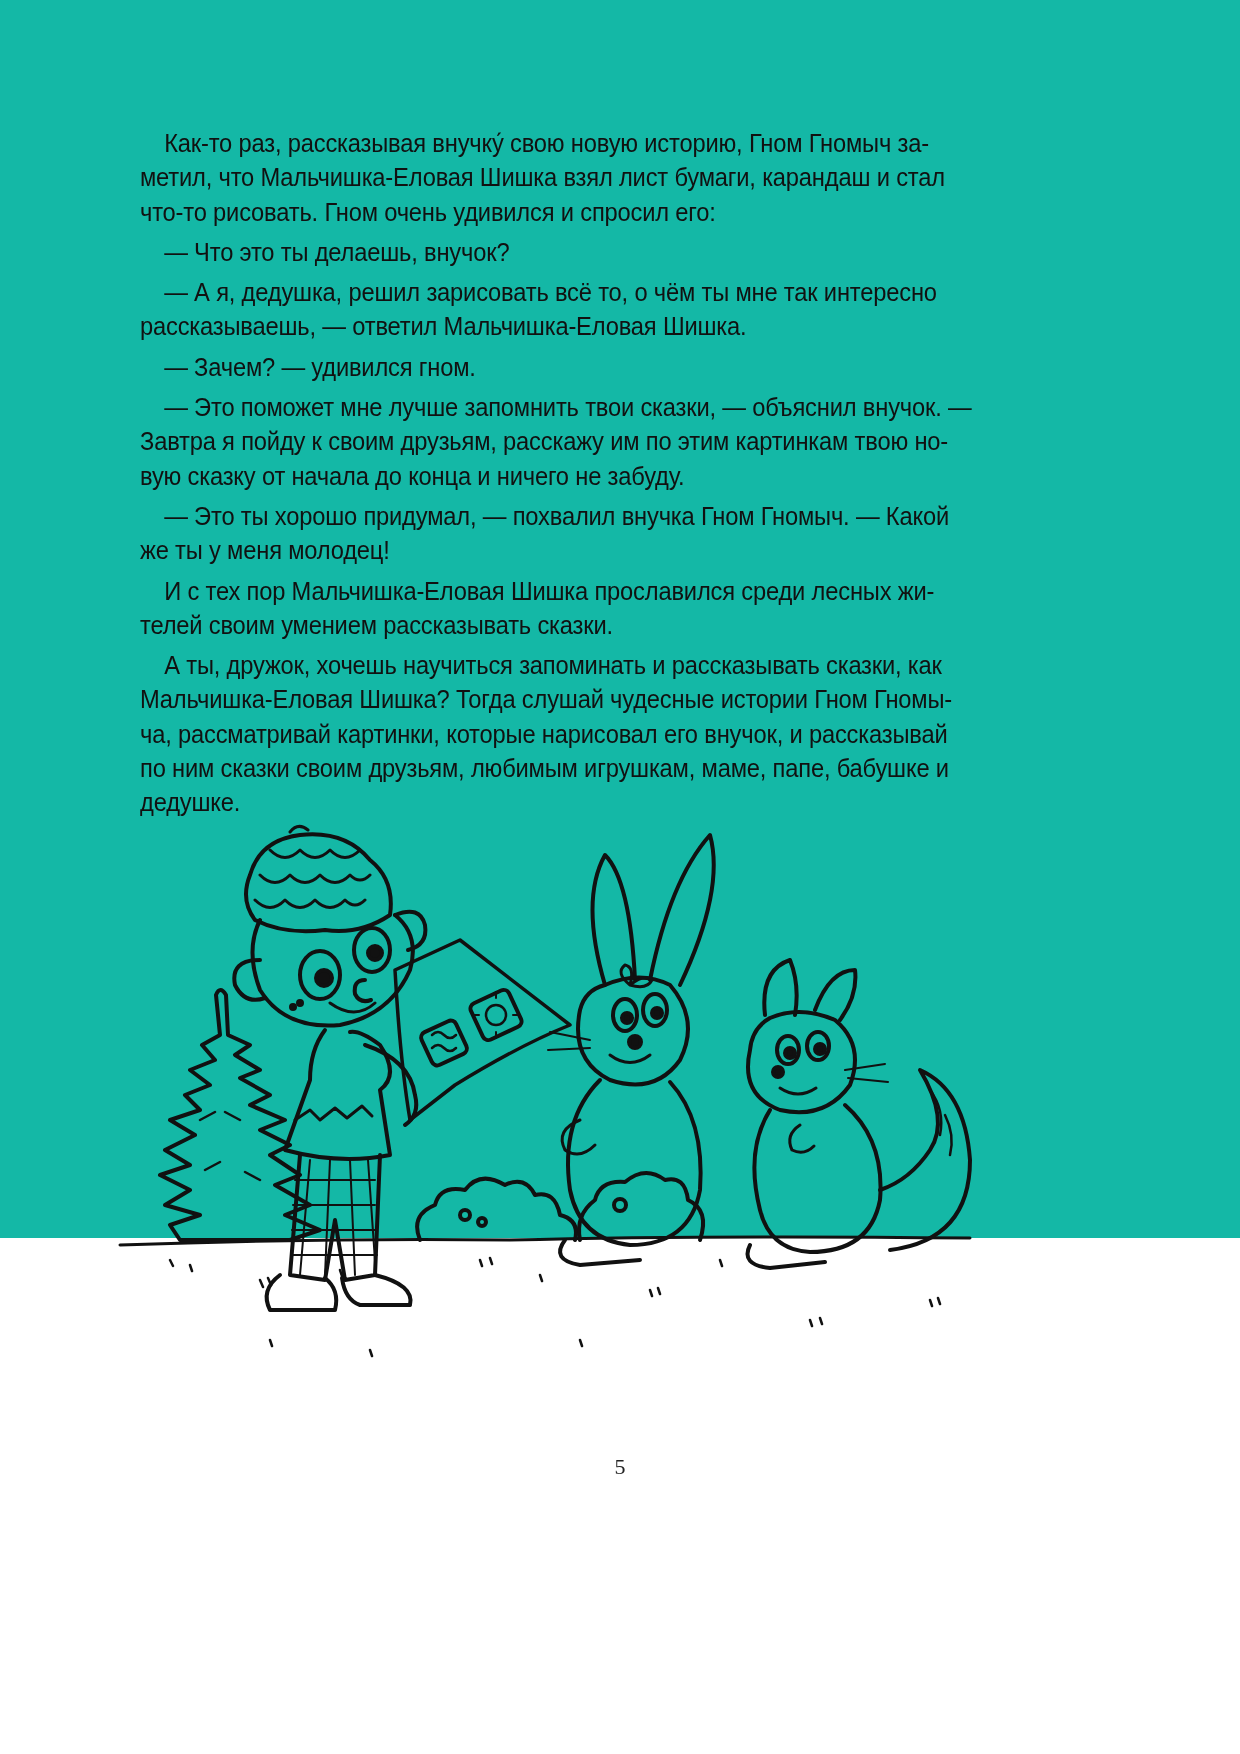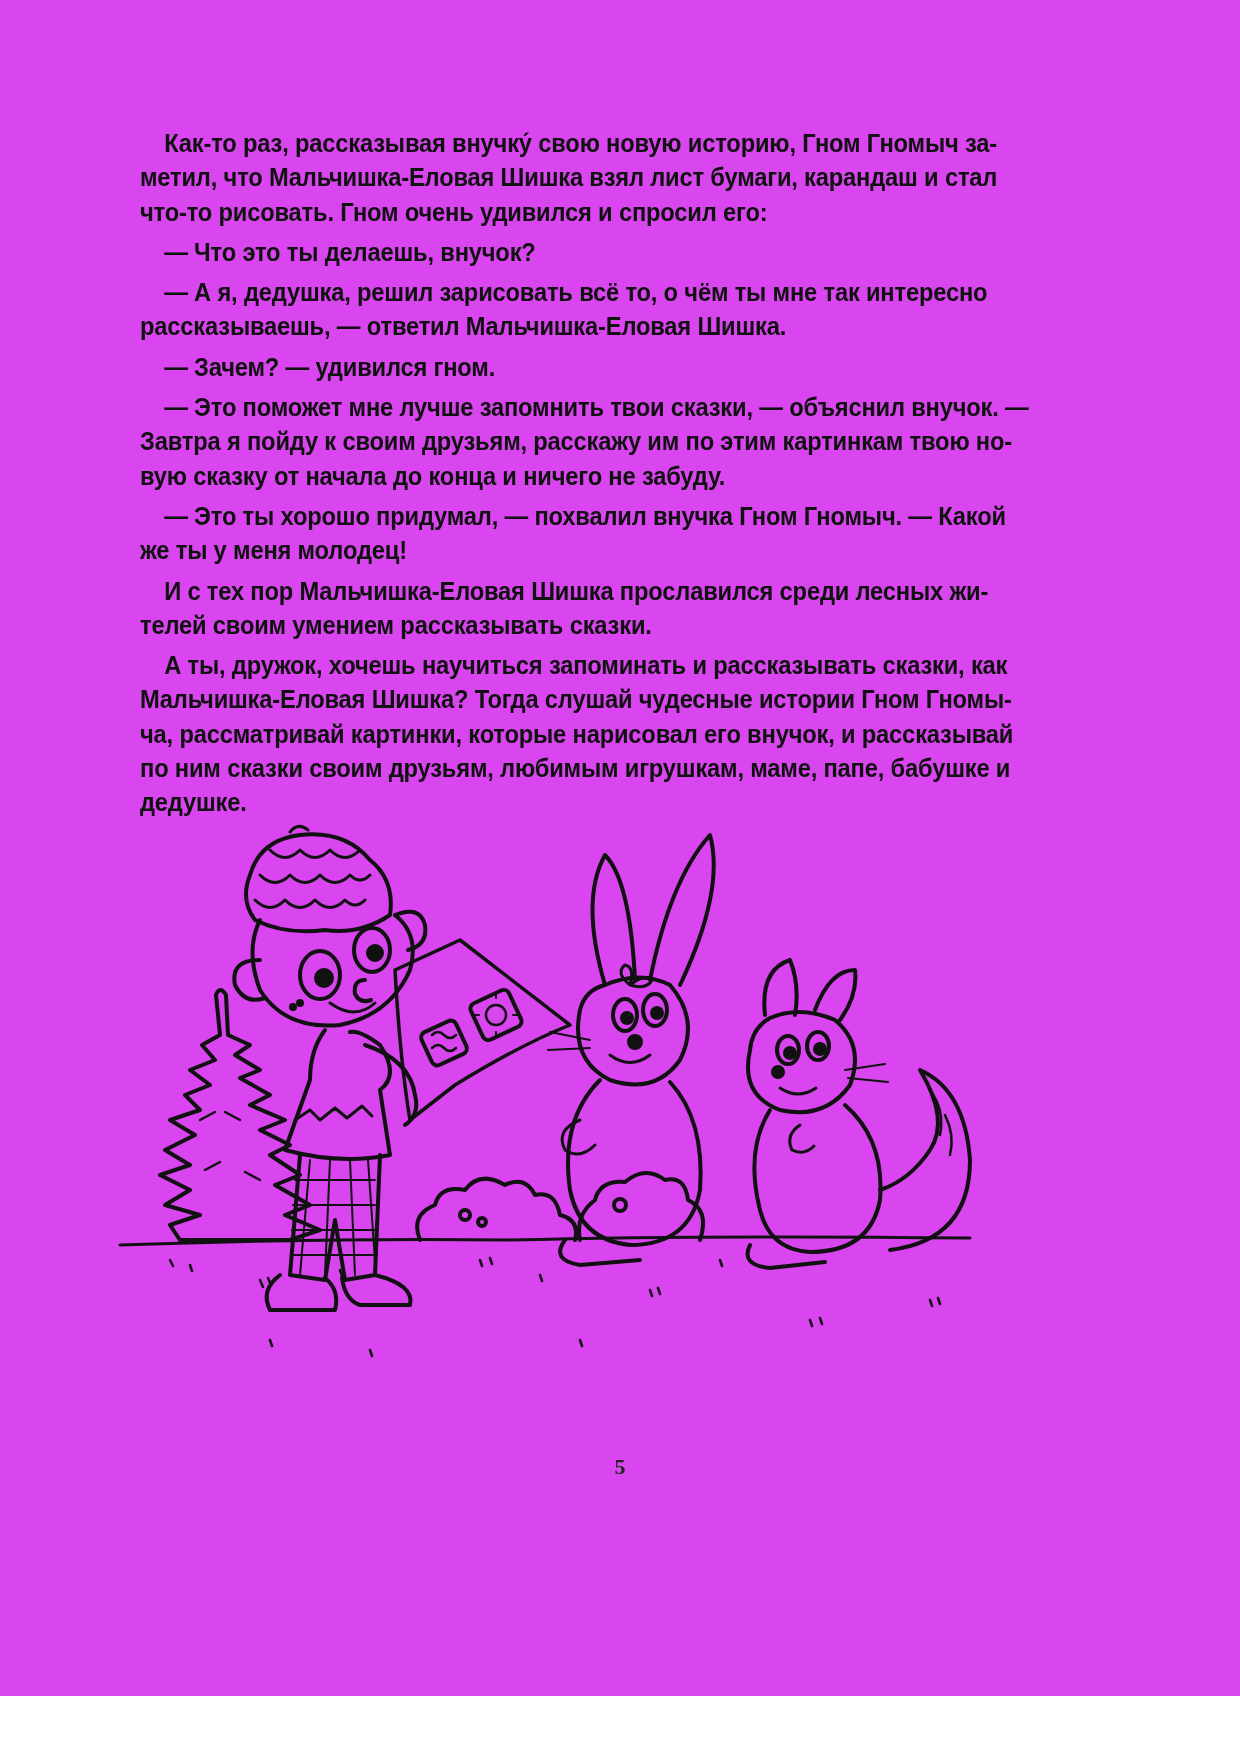--- a/index.html
+++ b/index.html
@@ -1,17 +1,17 @@
 <!DOCTYPE html>
 <html><head>
 <meta charset="utf-8">
 <style>
   html, body { margin: 0; padding: 0; background: #ffffff; }
   body { width: 1240px; height: 1754px; position: relative; overflow: hidden; }
-  .page { position: absolute; left: 0; top: 0; width: 1240px; height: 1696px; background: #d946ef; font-weight: bold; }
+  .page { position: absolute; left: 0; top: 0; width: 1240px; height: 1238px; background: #14b8a6; }
   .text-block {
     position: absolute; left: 140px; top: 126px; width: 944px;
     font-family: "Liberation Sans", sans-serif;
     font-size: 25.5px; line-height: 34.3px; color: #111;
     transform: scaleX(0.93); transform-origin: left top;
     letter-spacing: -0.2px;
   }
   .text-block p { margin: 0 0 6px 0; text-indent: 26px; text-align: justify; }
   .line { display: block; white-space: nowrap; }
   .illustration { position: absolute; left: 110px; top: 820px; width: 960px; height: 600px; }

